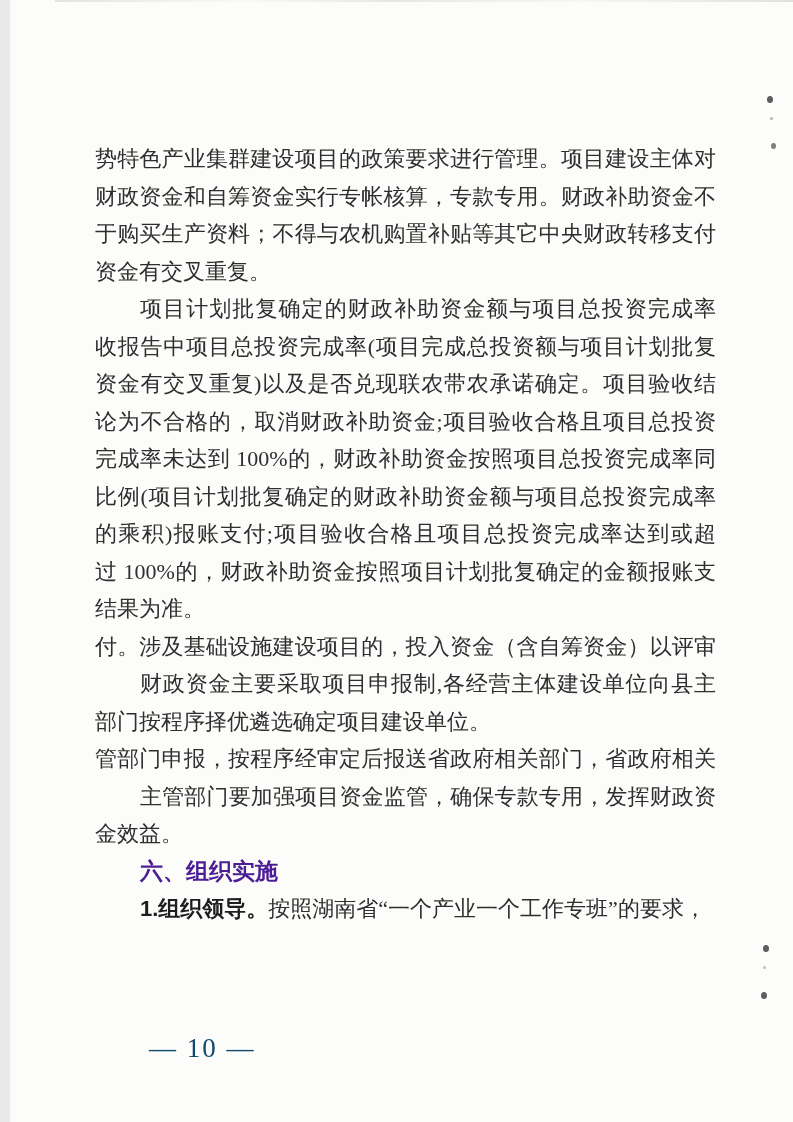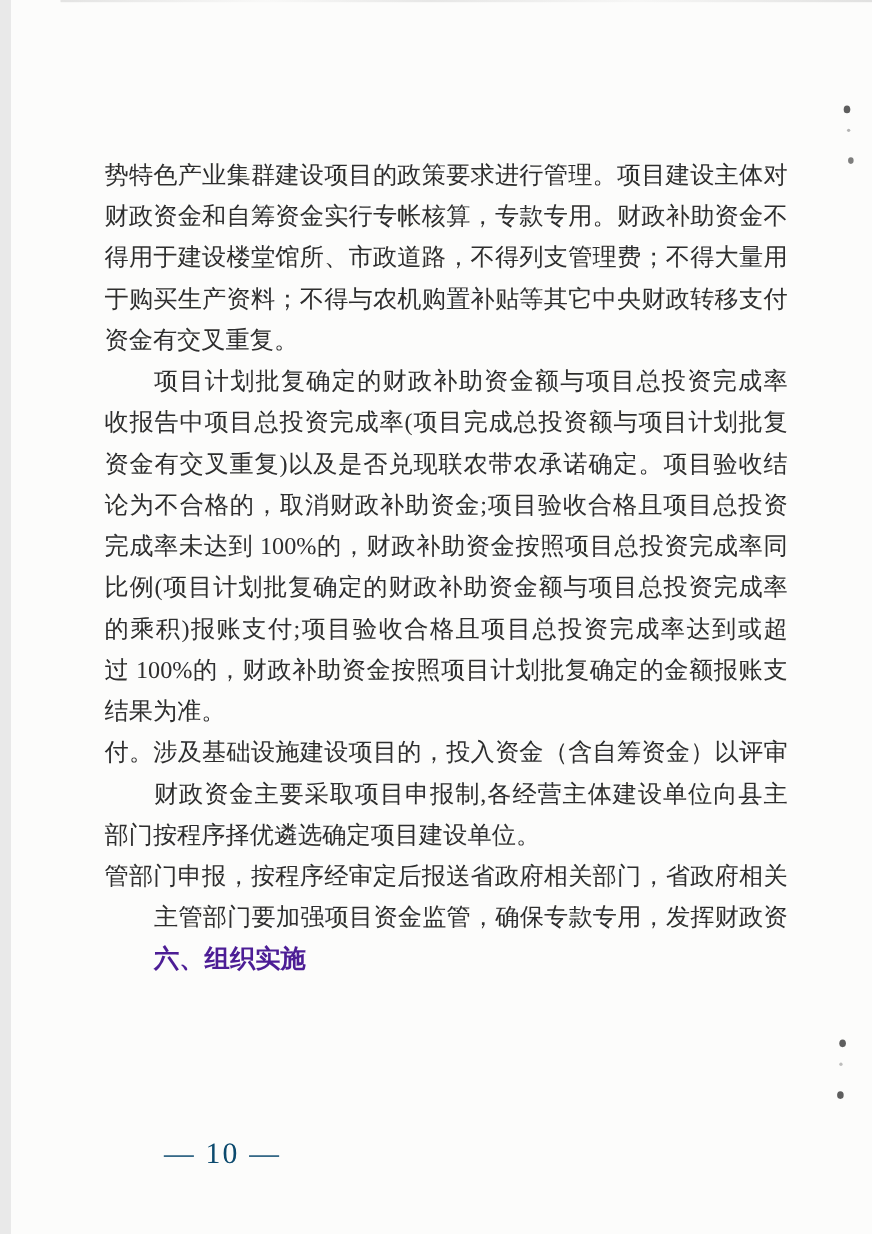--- a/index.html
+++ b/index.html
@@ -75,43 +75,46 @@
 <body>
 
 <div class="page">
 
   <div class="edge-artifact"></div>
 
   <div class="body-text">
 
     <div class="ln">势特色产业集群建设项目的政策要求进行管理。项目建设主体对</div>
     <div class="ln">财政资金和自筹资金实行专帐核算，专款专用。财政补助资金不</div>
-    <div class="ln">得用于建设楼堂馆所、市政道路，不得列支管理费；不得大量用</div>
     <div class="ln">于购买生产资料；不得与农机购置补贴等其它中央财政转移支付</div>
     <div class="ln end">资金有交叉重复。</div>
 
     <div class="ln ind">项目计划批复确定的财政补助资金额与项目总投资完成率</div>
     <div class="ln">收报告中项目总投资完成率(项目完成总投资额与项目计划批复</div>
     <div class="ln">资金有交叉重复)以及是否兑现联农带农承诺确定。项目验收结</div>
     <div class="ln">论为不合格的，取消财政补助资金;项目验收合格且项目总投资</div>
     <div class="ln">完成率未达到 100%的，财政补助资金按照项目总投资完成率同</div>
     <div class="ln">比例(项目计划批复确定的财政补助资金额与项目总投资完成率</div>
     <div class="ln">的乘积)报账支付;项目验收合格且项目总投资完成率达到或超</div>
     <div class="ln">过 100%的，财政补助资金按照项目计划批复确定的金额报账支</div>
     <div class="ln end">结果为准。</div>
     <div class="ln">付。涉及基础设施建设项目的，投入资金（含自筹资金）以评审</div>
 
     <div class="ln ind">财政资金主要采取项目申报制,各经营主体建设单位向县主</div>
     <div class="ln end">部门按程序择优遴选确定项目建设单位。</div>
     <div class="ln">管部门申报，按程序经审定后报送省政府相关部门，省政府相关</div>
 
     <div class="ln ind">主管部门要加强项目资金监管，确保专款专用，发挥财政资</div>
+    <div class="ln end">金效益。</div>
 
     <div class="ln ind head">六、组织实施</div>
 
+    <div class="ln ind end">
+      <span class="bold-lead">1.组织领导。</span><span>按照湖南省“一个产业一个工作专班”的要求，</span>
+    </div>
   </div>
 
   <div class="footer">— 10 —</div>
 
   <div class="speck s1"></div>
   <div class="speck s2"></div>
   <div class="speck s3"></div>
   <div class="speck s4"></div>
   <div class="speck s5"></div>
   <div class="speck s6"></div>

